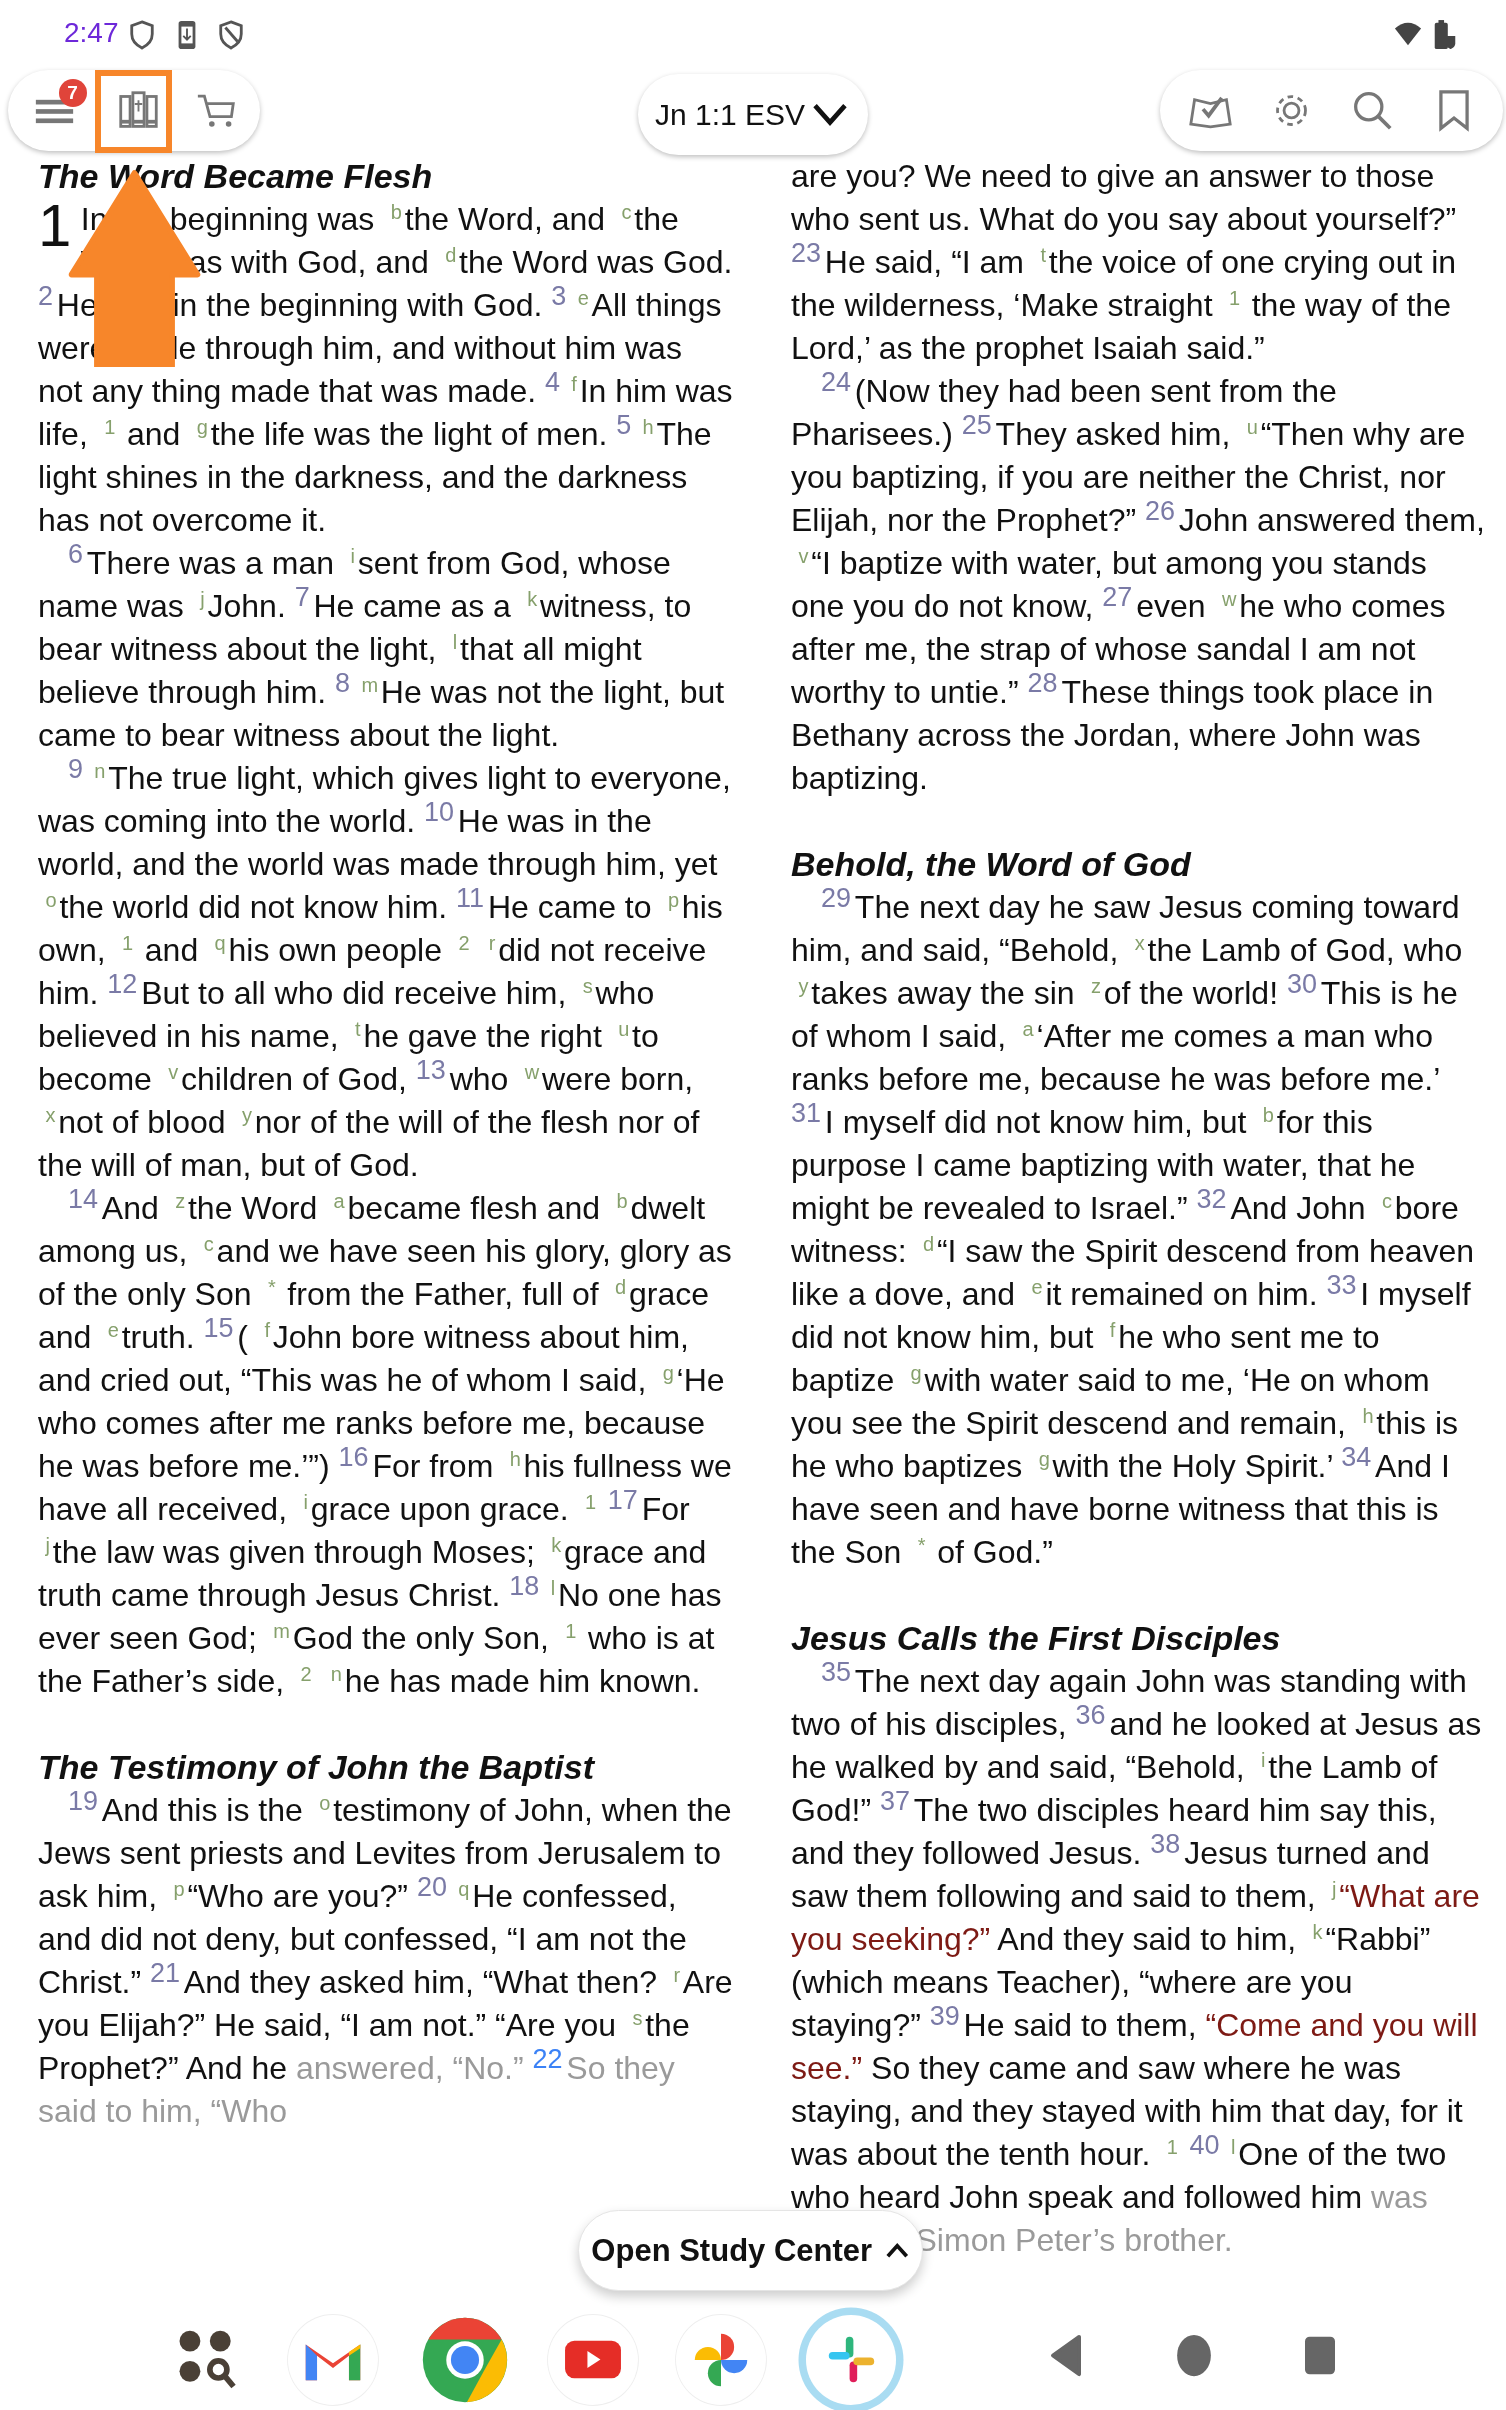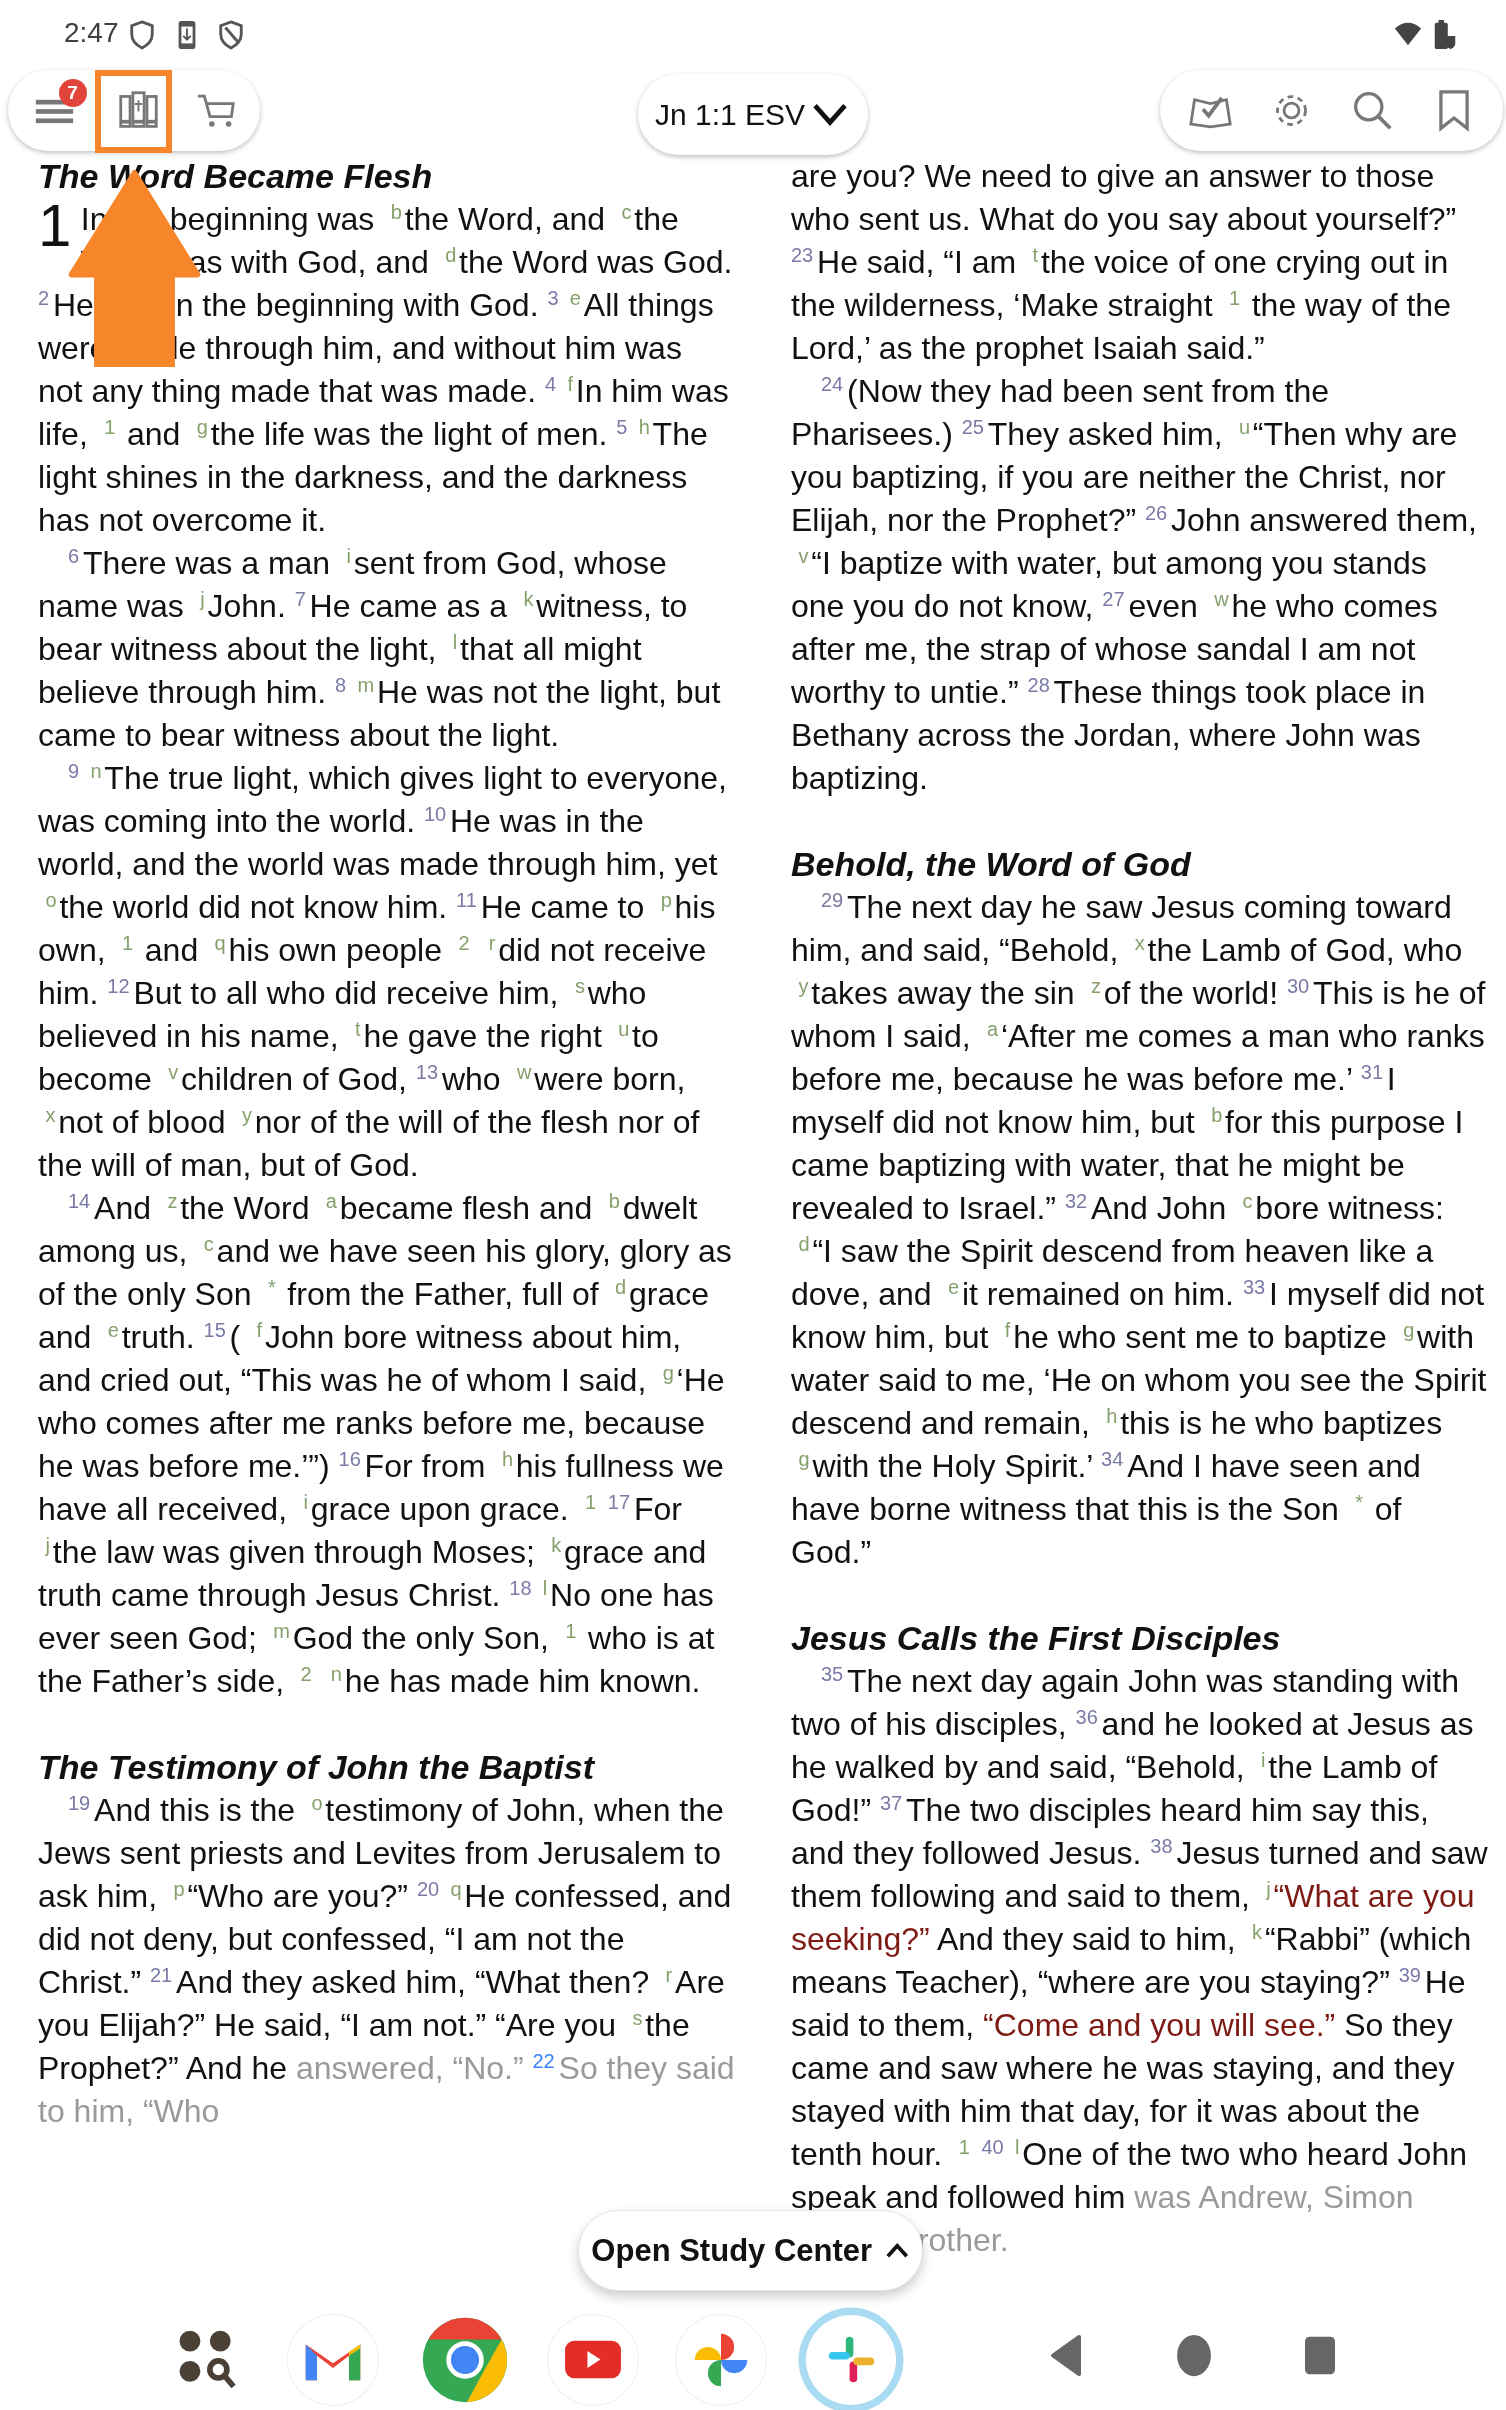--- a/index.html
+++ b/index.html
@@ -1,21 +1,21 @@
 <!DOCTYPE html>
 <html style="font-size:15px"><head>
 <meta charset="utf-8">
 <style>
   * { box-sizing: border-box; margin: 0; padding: 0; }
   html, body { width: 1507px; height: 2411px; background: #ffffff; overflow: hidden; }
   body { position: relative; font-family: "Liberation Sans", "DejaVu Sans", sans-serif; color: #111; }
 
   
   .status-bar { position: absolute; left: 0; top: 0; width: 1507px; height: 68px; }
-  .status-time { position: absolute; left: 64px; top: 17px; font-size: 28px; color: #404040; }
+  .status-time { position: absolute; left: 64px; top: 17px; font-size: 28px; color: #6d28d9; }
   .sb-icon { position: absolute; top: 19px; width: 28px; height: 32px; }
 
   
   .pill { position: absolute; background: #fff; border-radius: 47px; box-shadow: 0 1.9px 5.6px rgba(0,0,0,0.25); }
   .pill-left { left: 7.5px; top: 70px; width: 252px; height: 81px; }
   .pill-center { left: 638px; top: 74px; width: 230px; height: 81px; }
   .pill-right { left: 1160px; top: 70px; width: 343px; height: 81px; }
   .tb-btn { position: absolute; top: 0; height: 81px; display: flex; align-items: center; justify-content: center; cursor: pointer; }
   .tb-btn svg { display: block; }
   .badge { position: absolute; left: 38px; top: 9.4px; width: 28px; height: 28px; border-radius: 50%; background: #e0443a; color: #fff; font-size: 19px; font-weight: bold; display: flex; align-items: center; justify-content: center; }
@@ -27,21 +27,21 @@
   .arrow { position: absolute; left: 64px; top: 169px; }
 
   
   .col { position: absolute; top: 155px; width: 697px; font-size: 32px; line-height: 43px; color: #111; }
   .col-left { left: 38px; }
   .col-right { left: 791px; top: 155px; }
   .col p { margin: 0; }
   .heading { font-weight: bold; font-size: 34px; line-height: 43px; color: #111; margin-top: 0; font-style: italic; }
   .heading.spaced { margin-top: 43px; }
   .indent { text-indent: 30px; }
-  .vn { color: #7a7aa6; font-size: 20px; vertical-align: 11.3px; line-height: 0; padding-right: 3.8px; }
+  .vn { color: #7a7aa6; font-size: 27px; vertical-align: 11.3px; line-height: 0; padding-right: 3.8px; }
   .fn { color: #86a06c; font-size: 20px; vertical-align: 11.3px; line-height: 0; padding: 0 2.8px 0 7.5px; }
   .chapter-num { font-size: 60px; line-height: 43px; float: left; margin-right: 9.4px; margin-top: 5.6px; }
   .red { color: #7d1a14; }
   .fade { color: #9a9a9a; }
   .fade .vn { color: #3b82f6; }
 
   
   .study-pill { position: absolute; left: 578px; top: 2210px; width: 345px; height: 81px; background: #fff; border-radius: 41px; box-shadow: 0 5.6px 11.3px rgba(0,0,0,0.2); border: 0.9px solid #e5e5e5; display: flex; align-items: center; justify-content: center; font-size: 31px; color: #111; cursor: pointer; }
   .study-pill span { margin-right: 13px; font-weight: bold; }
   .dock { position: absolute; left: 0; top: 2307px; width: 1507px; height: 104px; }

